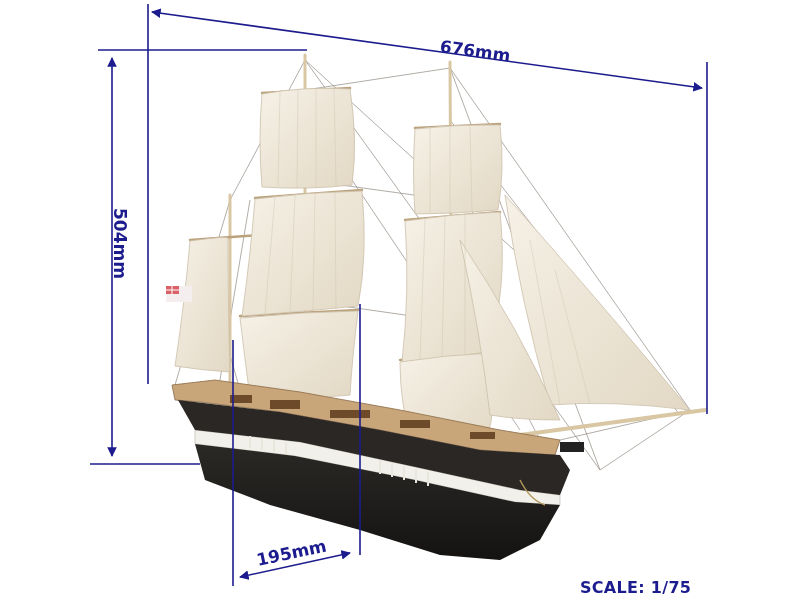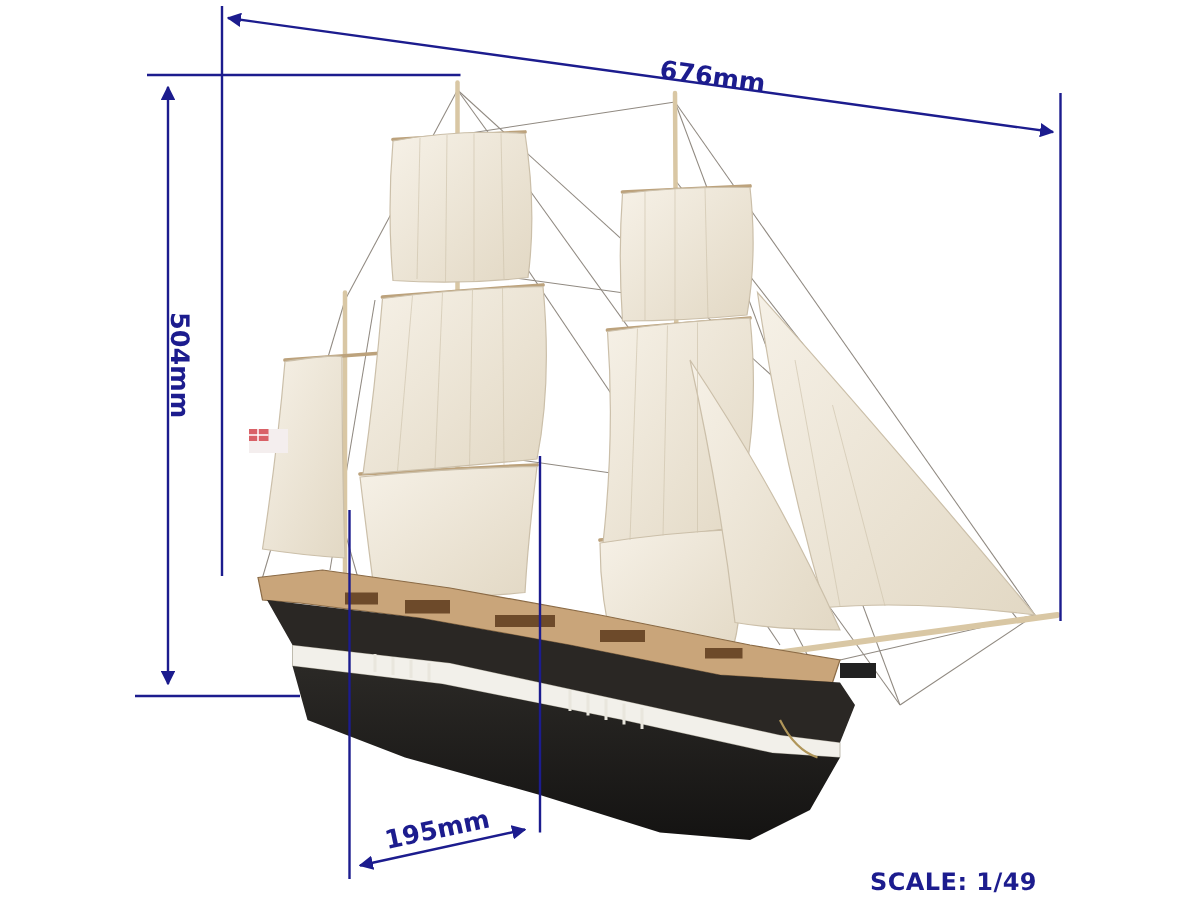--- a/index.html
+++ b/index.html
@@ -155,13 +155,13 @@
     <line x1="360" y1="304" x2="360" y2="555"></line>
 
     <line x1="240" y1="577" x2="350" y2="553" marker-start="url(#arrow)" marker-end="url(#arrow)"></line>
   </g>
 
   <text class="dim-label" x="440" y="52" font-size="17" transform="rotate(7.8 440 46)">676mm</text>
   <text class="dim-label" x="0" y="0" font-size="17" transform="translate(114 208) rotate(90)">504mm</text>
   <text class="dim-label" x="258" y="566" font-size="17" transform="rotate(-12 258 566)">195mm</text>
 </svg>
 
-<div class="scale-label">SCALE: 1/49</div>
+<div class="scale-label">SCALE: 1/75</div>
 
 </body></html>

